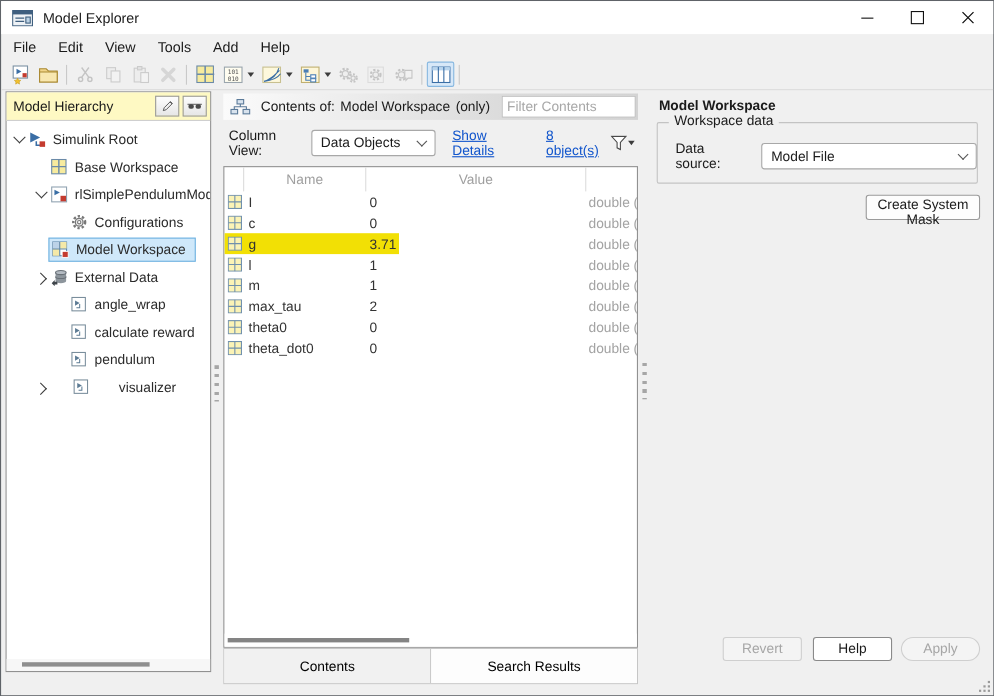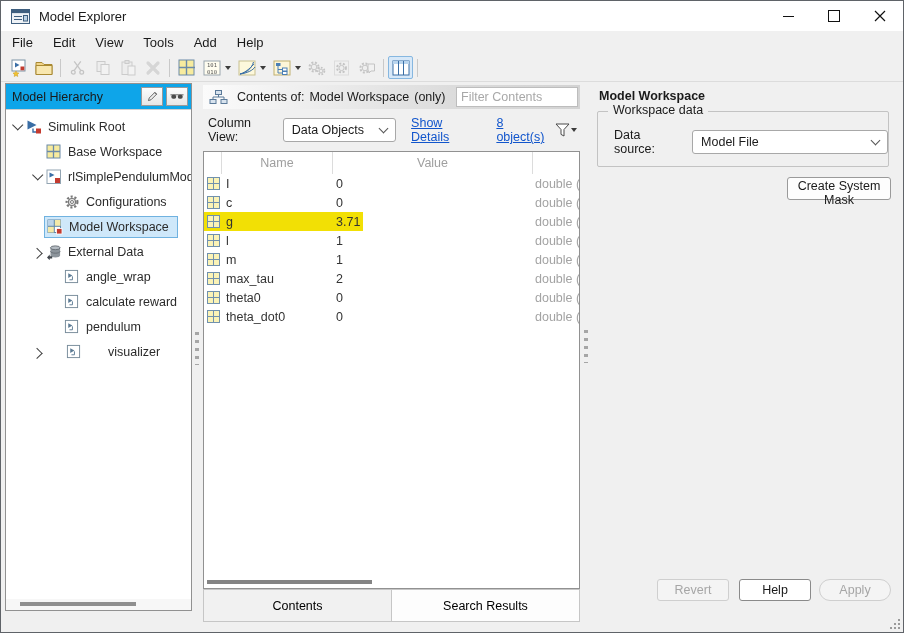--- a/index.html
+++ b/index.html
@@ -19,21 +19,21 @@
   .toolbar{height:27px;display:flex;align-items:center;padding-left:5px;border-bottom:1px solid #dcdcdc;}
   .tbtn{width:25px;height:23px;display:flex;align-items:center;justify-content:center;border:1px solid transparent;background:transparent;padding:0;}
   .tbtn.active{background:#d7e8f8;border-color:#86b7e0;border-radius:2px;}
   .dis{opacity:.5;filter:grayscale(1);}
   .tsep{width:1px;height:18px;background:#c9c9c9;margin:0 4px;}
   .dd{width:0;height:0;border-left:3.5px solid transparent;border-right:3.5px solid transparent;border-top:4px solid #3c3c3c;margin:0 3px 0 1px;}
   
   .main{position:absolute;left:0;top:80px;right:0;bottom:0;}
   
   .lpanel{position:absolute;left:4px;top:2px;width:187px;height:528px;background:#fff;border:1px solid #919191;box-sizing:border-box;display:flex;flex-direction:column;}
-  .lheader{height:25px;background:#0ea5e9;border-bottom:1px solid #cfcfcf;display:flex;align-items:center;padding:0 3px 0 6px;font-size:12.5px;flex:none;}
+  .lheader{height:25px;background:#fef9c3;border-bottom:1px solid #cfcfcf;display:flex;align-items:center;padding:0 3px 0 6px;font-size:12.5px;flex:none;}
   .hbtn{width:22px;height:19px;border:1px solid #9a9a9a;background:linear-gradient(#fdfdfd,#e6e6e6);display:flex;align-items:center;justify-content:center;margin-left:3px;padding:0;}
   .tree{flex:1;overflow:hidden;padding-top:4px;}
   .trow{height:25px;display:flex;align-items:center;font-size:12.5px;white-space:nowrap;}
   .ind0{padding-left:2px;} .ind1{padding-left:22px;} .ind2{padding-left:40px;}
   .chevbox{width:18px;display:flex;justify-content:center;flex:none;}
   .chev{width:7px;height:7px;display:block;border-right:1.4px solid #3c3c3c;border-bottom:1.4px solid #3c3c3c;}
   .chev.down{transform:rotate(45deg) translate(-1px,-2px);}
   .chev.right{transform:rotate(-45deg) translate(-1px,1px);}
   .ticon{width:17px;flex:none;display:flex;}
   .tlabel{margin-left:5px;color:#2b2b2b;}

